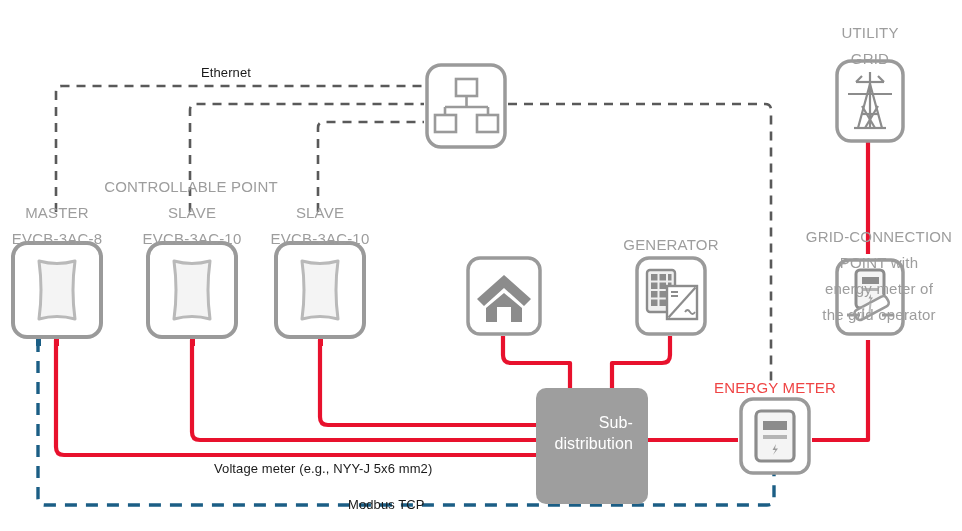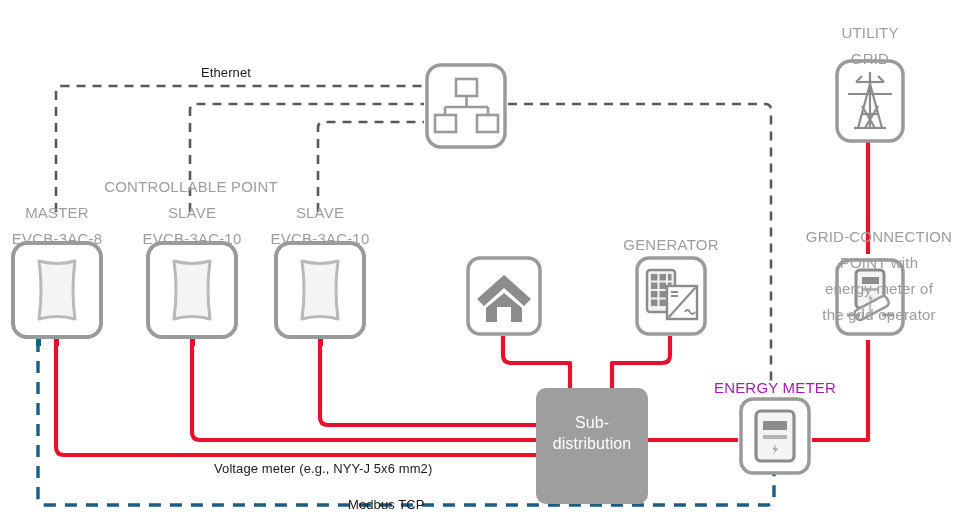--- a/index.html
+++ b/index.html
@@ -13,21 +13,21 @@
   .lbl{
     position:absolute;
     color:#9d9d9d;
     font-size:15px;
     line-height:26px;
     text-align:center;
     letter-spacing:0.2px;
     white-space:pre-line;
     pointer-events:none;
   }
-  .lbl.dark{color:#a21caf;}
+  .lbl.dark{color:#ef4444;}
   .wire-lbl{
     position:absolute;
     color:#1a1a1a;
     font-size:13px;
     line-height:15px;
     letter-spacing:0.1px;
     white-space:nowrap;
   }
   .node{position:absolute;}
 </style>
@@ -72,21 +72,21 @@
       <rect x="36" y="336" width="5" height="10" fill="#1b5e85"></rect>
       <rect x="54" y="336" width="5" height="10" fill="#e8112d"></rect>
       <rect x="190" y="336" width="5" height="10" fill="#e8112d"></rect>
       <rect x="318" y="336" width="5" height="10" fill="#e8112d"></rect>
     </g>
   </svg>
 
   <svg class="layer" viewBox="0 0 962 531">
     <rect x="536" y="388" width="112" height="116" rx="10" ry="10" fill="#9e9e9e"></rect>
   </svg>
-  <div class="wire-lbl" style="left:551px;top:412px;color:#ffffff;font-size:16px;line-height:21px;text-align:center;width:82px;white-space:pre-line;">Sub-
+  <div class="wire-lbl" style="left:551px;top:412px;color:#ffffff;font-size:16px;line-height:21px;text-align:right;width:82px;white-space:pre-line;">Sub-
 distribution</div>
 
   <div class="node" style="left:10px;top:240px;">
     <svg width="94" height="100" viewBox="0 0 94 100">
       <rect x="3" y="3" width="88" height="94" rx="14" ry="14" fill="#ffffff" stroke="#9a9a9a" stroke-width="4"></rect>
       <path d="M29 21 q18 5 36 0 q-4 29 0 58 q-18 -5 -36 0 q4 -29 0 -58 z" fill="#f4f4f4" stroke="#b9b9b9" stroke-width="3" stroke-linejoin="round"></path>
     </svg>
   </div>
   <div class="lbl" style="left:0px;top:200px;width:114px;">MASTER
 EVCB-3AC-8</div>

